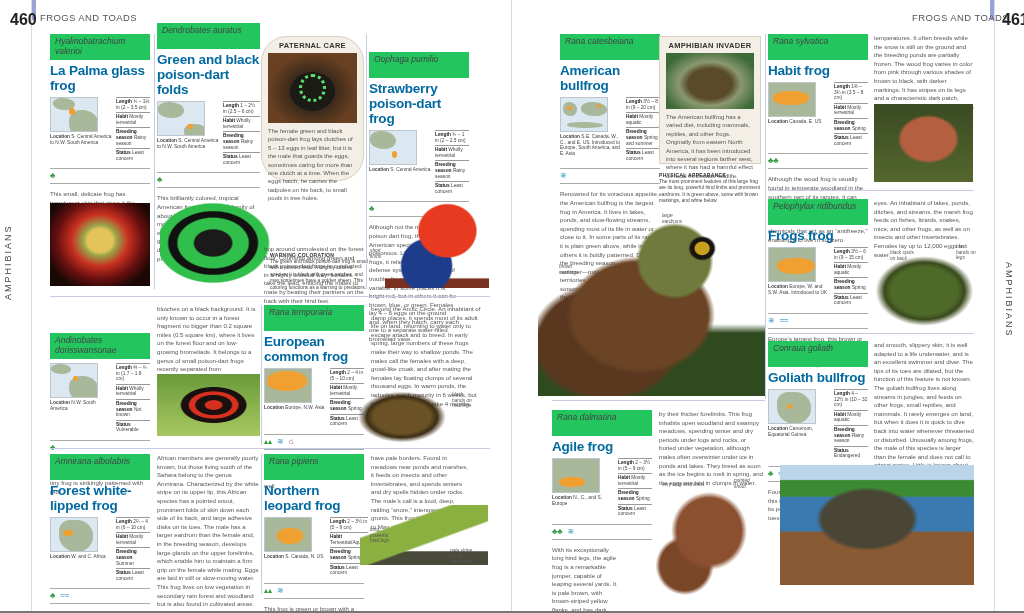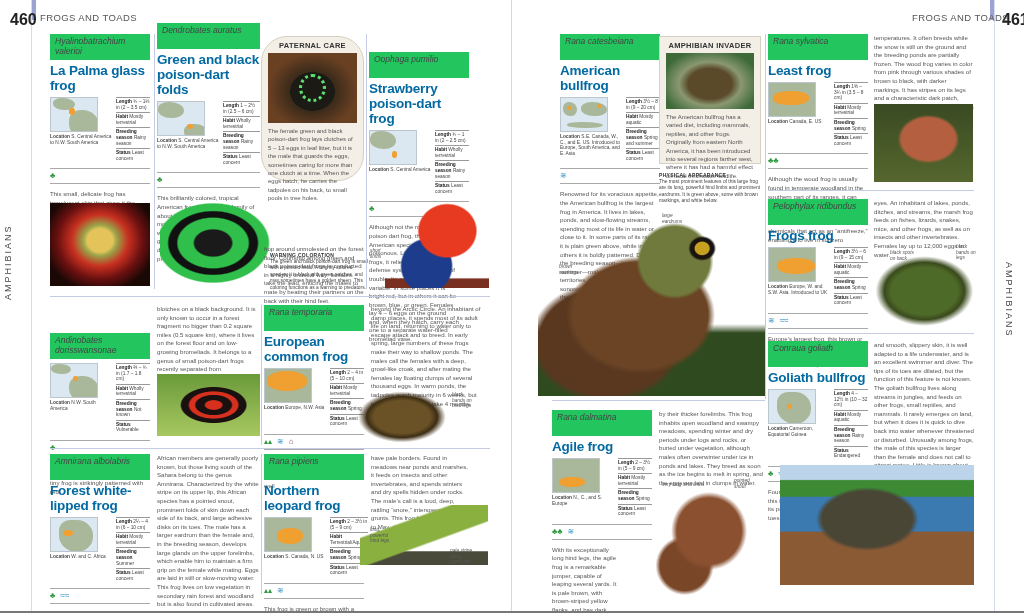--- a/index.html
+++ b/index.html
@@ -329,21 +329,21 @@
       radial-gradient(ellipse at 72% 18%, #c8a020 0 3%, #1a1410 3.5% 5%, transparent 6%),
       radial-gradient(ellipse at 60% 25%, #6f7a3c 0 18%, transparent 20%),
       radial-gradient(ellipse at 45% 55%, #6a4424 0 38%, transparent 42%),
       radial-gradient(ellipse at 30% 70%, #5a3820 0 30%, transparent 34%),
       linear-gradient(to top, #2f4a1f 0 35%, transparent 40%);"></div>
 
   <div class="vrule" style="left:253px; top:34px; height:365px;"></div>
 
   <div class="entry" style="left:256px; top:34px; width:100px;">
     <div class="sci">Rana sylvatica</div>
-    <div class="common">Least frog</div>
+    <div class="common">Habit frog</div>
     <div class="factbox">
       <div>
         <div class="map">
           <div class="land" style="left:0;top:0;width:48px;height:35px;border-radius:0;"></div>
           <div class="range" style="left:4px;top:8px;width:36px;height:14px;"></div>
         </div>
         <div class="loc"><b>Location</b> <span>Canada, E. US</span></div>
       </div>
       <div class="facts">
         <div class="row"><b>Length</b> <span>1⅜ – 3¼ in (3.5 – 8 cm)</span></div>

